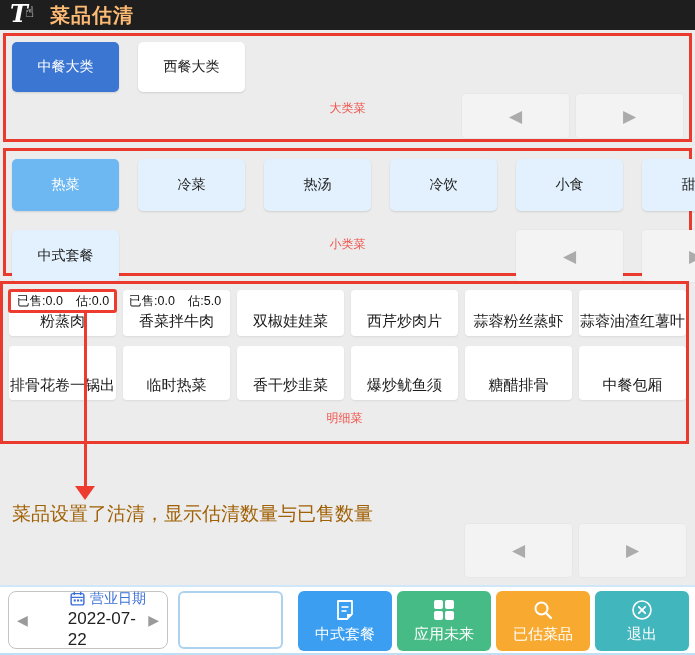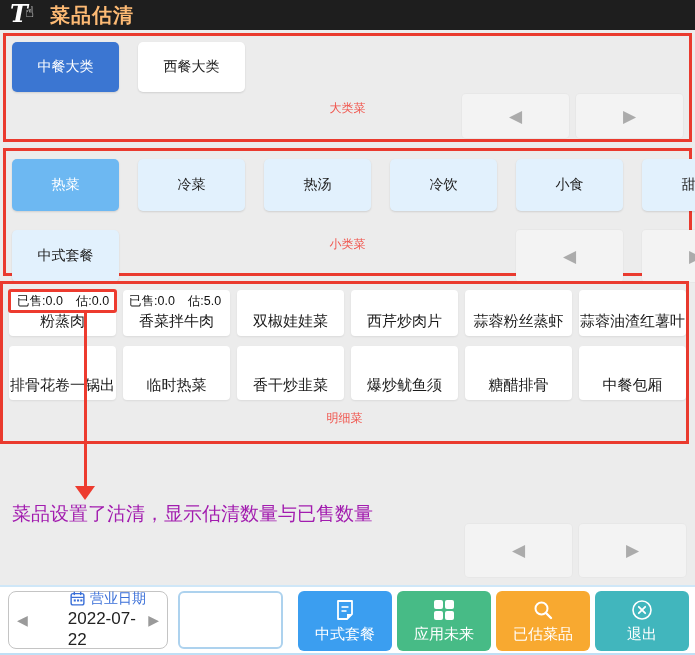--- a/index.html
+++ b/index.html
@@ -57,21 +57,21 @@
     width:calc(100% + 2px); }
   .dish .name { text-align:center; font-size:15px; color:#1a1a1a; padding-bottom:5px;
     white-space:nowrap; }
 
   
   .arrow-line { position:absolute; left:84px; top:312px; width:3px; height:176px;
     background:#ed3b2f; pointer-events:none; z-index:5; }
   .arrow-head { position:absolute; left:75px; top:486px; width:0; height:0;
     border-left:10px solid transparent; border-right:10px solid transparent;
     border-top:14px solid #ed3b2f; pointer-events:none; z-index:5; }
-  .note { position:absolute; left:12px; top:501px; color:#a21caf; font-size:19px;
+  .note { position:absolute; left:12px; top:501px; color:#a16207; font-size:19px;
     white-space:nowrap; z-index:5; }
 
   
   #dish-pager { left:465px; top:524px; }
   #dish-pager .pgbtn { height:53px; }
 
   
   .footer { position:absolute; left:0; top:585px; width:695px; height:70px;
     background:#fff; border-top:2px solid #cfe7f8; border-bottom:2px solid #bfdff5; }
   .datebox { position:absolute; left:8px; top:4px; width:160px; height:58px;

